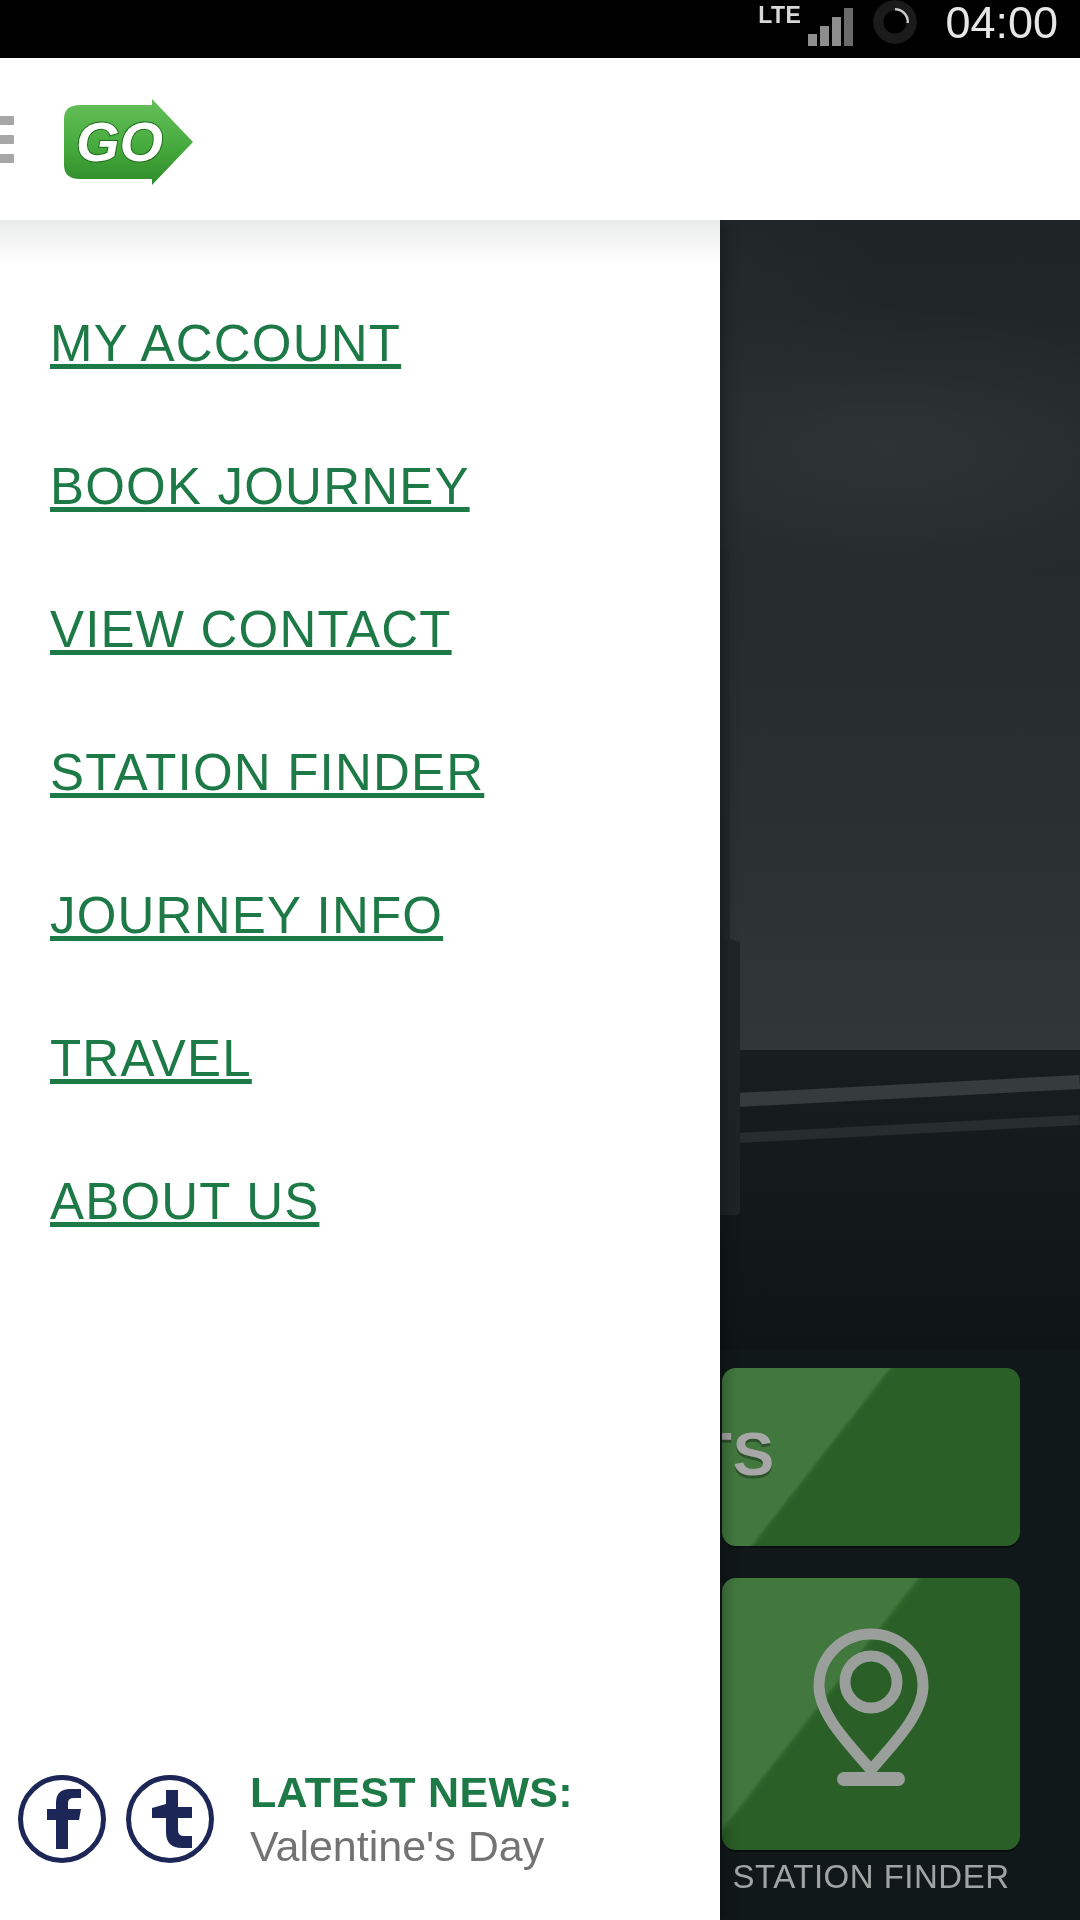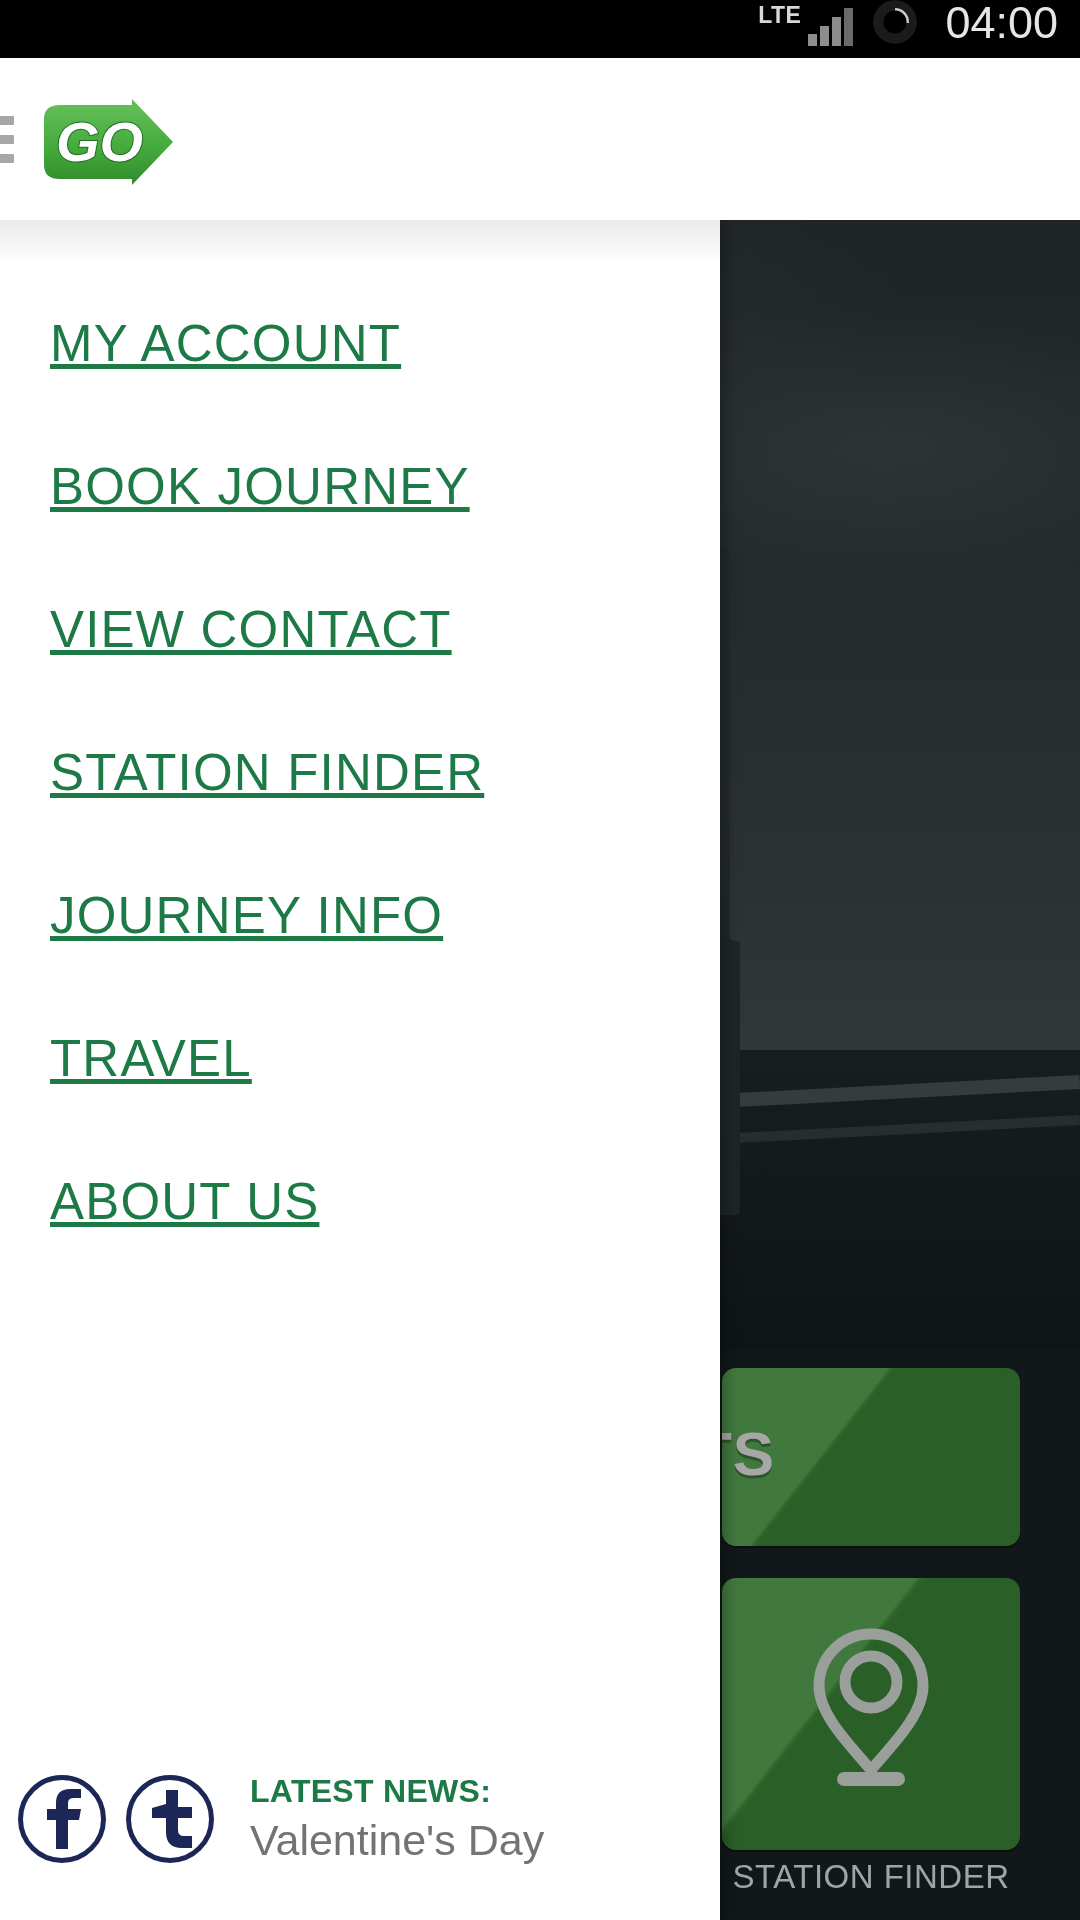--- a/index.html
+++ b/index.html
@@ -52,20 +52,21 @@
     margin-left:22px; line-height:46px; letter-spacing:0px;
   }
 
   
   #appbar {
     position:absolute; top:58px; left:0;
     width:1080px; height:162px;
     background:#ffffff;
     display:flex; align-items:center;
     z-index:50;
+    gap:20px;
   }
   #hamburger {
     width:30px; margin-left:-16px;
     display:flex; flex-direction:column; gap:10px;
   }
   #hamburger span { display:block; height:9px; background:#a7a7a7; border-radius:1px; }
 
   #logo {
     position:relative;
     margin-left:22px;
@@ -235,21 +236,21 @@
     width:88px; height:88px; border-radius:50%;
     border:5px solid #1d2757;
     display:flex; align-items:center; justify-content:center;
     margin-right:20px;
     flex:0 0 auto;
     background:#fff;
   }
   .social svg { display:block; }
   #news { margin-left:16px; line-height:1.12; }
   #news .news-head {
-    color:#1d7a46; font-size:32px; font-weight:bold; letter-spacing:.3px;
+    color:#1d7a46; font-size:43px; font-weight:bold; letter-spacing:.3px;
   }
   #news .news-body {
     color:#737373; font-size:43px; font-weight:400; margin-top:6px;
   }
 </style>
 </head>
 <body>
 
 <div id="screen">
 

